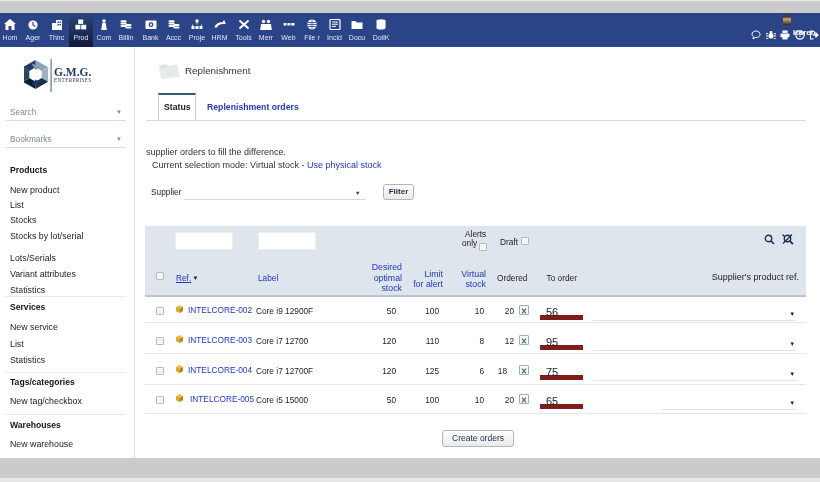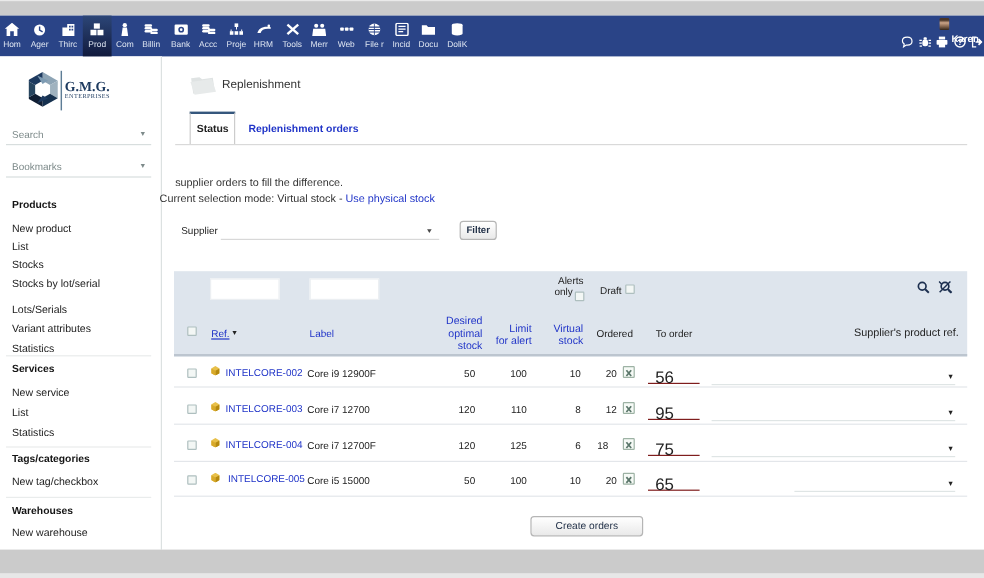--- a/index.html
+++ b/index.html
@@ -43,21 +43,21 @@
 
 #thead{left:145px;top:226px;width:661px;height:71px;background:#dee5ed;border-bottom:2px solid #bcc5cf}
 .finput{position:absolute;background:#fff;border:1px solid #eceff2;height:18px;top:232px;width:58px}
 .hblue{position:absolute;font-size:8.8px;color:#2135c8;line-height:10.6px}
 .hblk{position:absolute;font-size:8.3px;color:#222;line-height:8.7px}
 .cb{position:absolute;width:8px;height:8px;background:#f3f7f5;border:1px solid #aebfbf;border-radius:1px}
 .rowline{position:absolute;left:145px;width:661px;height:1px;background:#e3e6ea}
 .cell{position:absolute;font-size:8.3px;color:#222;white-space:nowrap}
 .cellb{position:absolute;font-size:8.3px;color:#2135c8;white-space:nowrap}
 .num{text-align:right}
-.toin{position:absolute;width:43px;height:14px;border-bottom:1px solid #7f1d1d;font-size:14px;color:#222;padding-left:6px;background:#fff}
+.toin{position:absolute;width:43px;height:14px;border-bottom:5px solid #7f1d1d;font-size:11px;color:#222;padding-left:6px;background:#fff}
 .selrow{position:absolute;height:13px;border-bottom:1px solid #dfe5e5}
 .selrow:after{content:"▾";position:absolute;right:2px;top:2px;font-size:7px;color:#222}
 .xicon{position:absolute;width:10px;height:9.5px;border:1px solid #9db2a4;border-radius:1px;background:#f6faf6;color:#43604f;font-size:8px;font-weight:bold;text-align:center;line-height:8.5px}
 </style></head><body>
 <div id="page">
   <div class="abs" id="topgrey"></div>
   <div class="abs" id="topbar"></div>
   <div class="abs" id="sidebar"></div>
   <div class="abs" id="footer1"></div>
   <div class="abs" id="footer2"></div>
@@ -291,21 +291,21 @@
     </g>
   </svg>
   <div class="abs title">Replenishment</div>
 
   <div class="abs" id="tab1"></div>
   <div class="abs tabtxt" style="left:164px;top:102px;color:#222">Status</div>
   <div class="abs tabtxt" style="left:207px;top:102px;color:#2135c8">Replenishment orders</div>
   <div class="abs" id="tabline"></div>
 
   <div class="abs desc" style="left:146px;top:147px">supplier orders to fill the difference.</div>
-  <div class="abs desc" style="left:133px;top:160px">Current selection mode: Virtual stock - <a class="blue" href="#">Use physical stock</a></div>
+  <div class="abs desc" style="left:152px;top:160px">Current selection mode: Virtual stock - <a class="blue" href="#">Use physical stock</a></div>
 
   <div class="abs" id="suplbl">Supplier</div>
   <div class="abs" id="supsel"></div>
   <div class="abs btn" style="left:383px;top:184px;width:31px;height:16px;line-height:14px;font-weight:bold;font-size:8px">Filter</div>
 
   <div class="abs" id="thead"></div>
   <div class="finput" style="left:175px"></div>
   <div class="finput" style="left:258px"></div>
   <div class="hblk" style="left:465px;top:230px">Alerts</div>
   <div class="hblk" style="left:462px;top:239px">only</div>
@@ -404,14 +404,14 @@
   <div class="cell num" style="left:366px;top:395px;width:30px">50</div>
   <div class="cell num" style="left:409px;top:395px;width:30px">100</div>
   <div class="cell num" style="left:454px;top:395px;width:30px">10</div>
   <div class="cell num" style="left:484px;top:395px;width:30px">20</div>
   <div class="xicon" style="left:519px;top:394px"><svg width="8" height="8" viewBox="0 0 8 8" style="margin-top:0.5px">
         <path d="M2 1.6L6 6.4M6 1.6L2 6.4" stroke="#5a766a" stroke-width="1.4"></path>
       </svg></div>
   <div class="toin" style="left:540px;top:395px">65</div>
   <div class="selrow" style="left:662px;top:397px;width:134px"></div>
 
-  <div class="abs btn" style="left:442px;top:430px;width:94px;height:17px;line-height:15px">Create orders</div>
+  <div class="abs btn" style="left:442px;top:430px;width:72px;height:17px;line-height:15px">Create orders</div>
 </div>
 
 </body></html>

